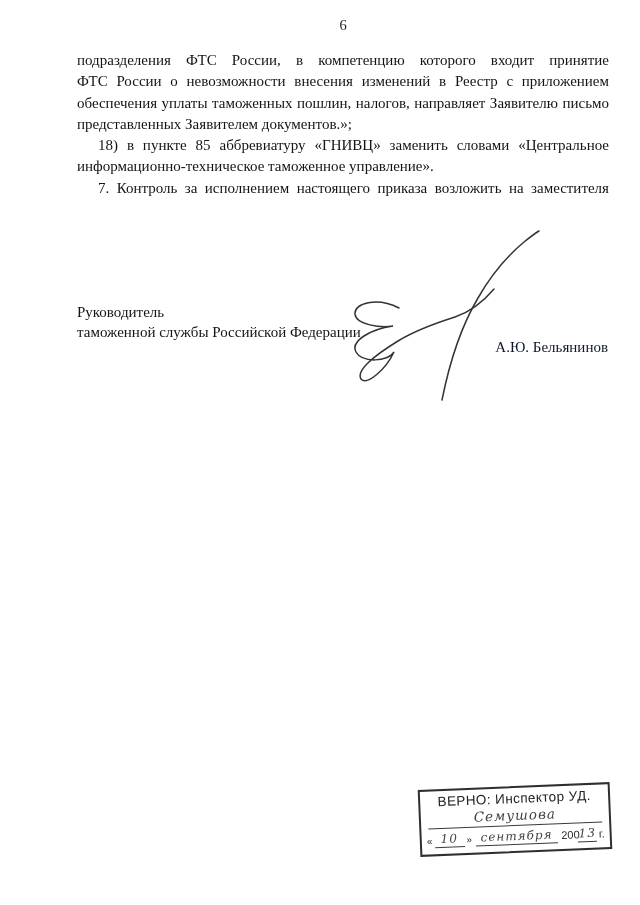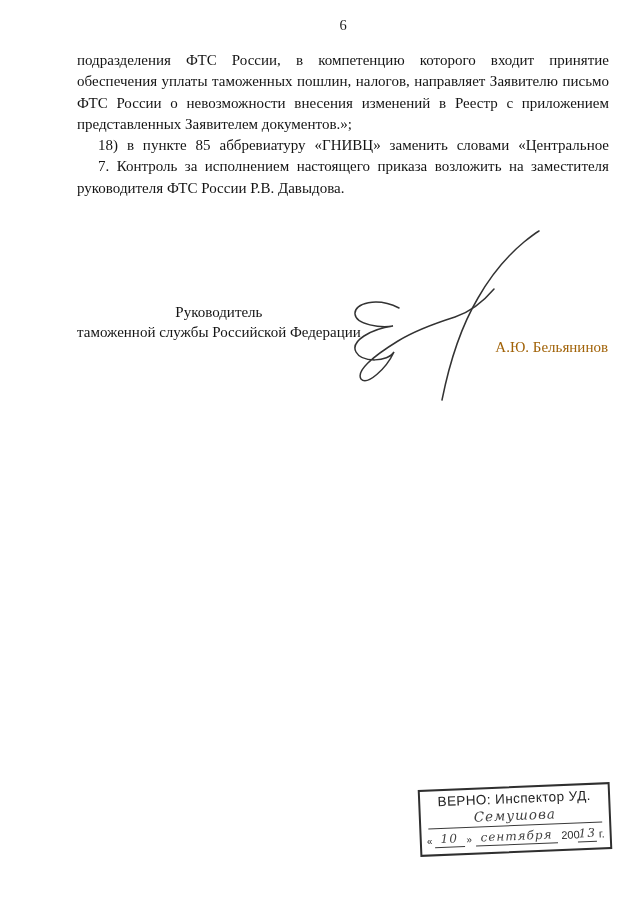--- a/index.html
+++ b/index.html
@@ -18,25 +18,25 @@
   }
   .body-text{
     position:absolute;top:50px;left:77px;width:532px;
     font-size:15px;line-height:21.3px;color:#141414;
   }
   .ln{text-align:justify;text-align-last:justify;}
   .ln.end{text-align:right;text-align-last:left;}
   .ln.ind{text-indent:21px;}
   .sig-block{
     position:absolute;top:302px;left:77px;
-    font-size:15px;line-height:20.4px;color:#141414;text-align:center;
+    font-size:15px;line-height:20.4px;color:#141414;
   }
   .signatory-name{
     position:absolute;top:339px;right:32px;width:160px;
-    text-align:right;font-size:15px;color:#a16207;
+    text-align:right;font-size:15px;color:#0f172a;
   }
   .signature-svg{
     position:absolute;left:330px;top:215px;width:240px;height:200px;
   }
   .stamp{
     position:absolute;left:419px;top:786px;width:188px;height:63px;
     border:2.5px solid #2f2f2f;
     transform:rotate(-2.35deg);
     background:transparent;
     color:#262626;
@@ -71,26 +71,26 @@
 </style>
 </head>
 <body>
 
 <div class="page">
 
   <div class="page-number">6</div>
 
   <div class="body-text">
     <div class="ln">подразделения ФТС России, в компетенцию которого входит принятие</div>
+    <div class="ln">ФТС России о невозможности внесения изменений в Реестр с приложением</div>
     <div class="ln">обеспечения уплаты таможенных пошлин, налогов, направляет Заявителю письмо</div>
-    <div class="ln">ФТС России о невозможности внесения изменений в Реестр с приложением</div>
     <div class="ln end">представленных Заявителем документов.»;</div>
     <div class="ln ind">18) в пункте 85 аббревиатуру «ГНИВЦ» заменить словами «Центральное</div>
+    <div class="ln end">информационно-техническое таможенное управление».</div>
     <div class="ln ind">7. Контроль за исполнением настоящего приказа возложить на заместителя</div>
-    <div class="ln end">руководителя ФТС России Р.В. Давыдова.</div>
   </div>
 
   <div class="sig-block">
     <div>Руководитель</div>
     <div>таможенной службы Российской Федерации</div>
   </div>
 
   <div class="signatory-name">А.Ю. Бельянинов</div>
 
   <svg class="signature-svg" viewBox="330 215 240 200" xmlns="http://www.w3.org/2000/svg">

